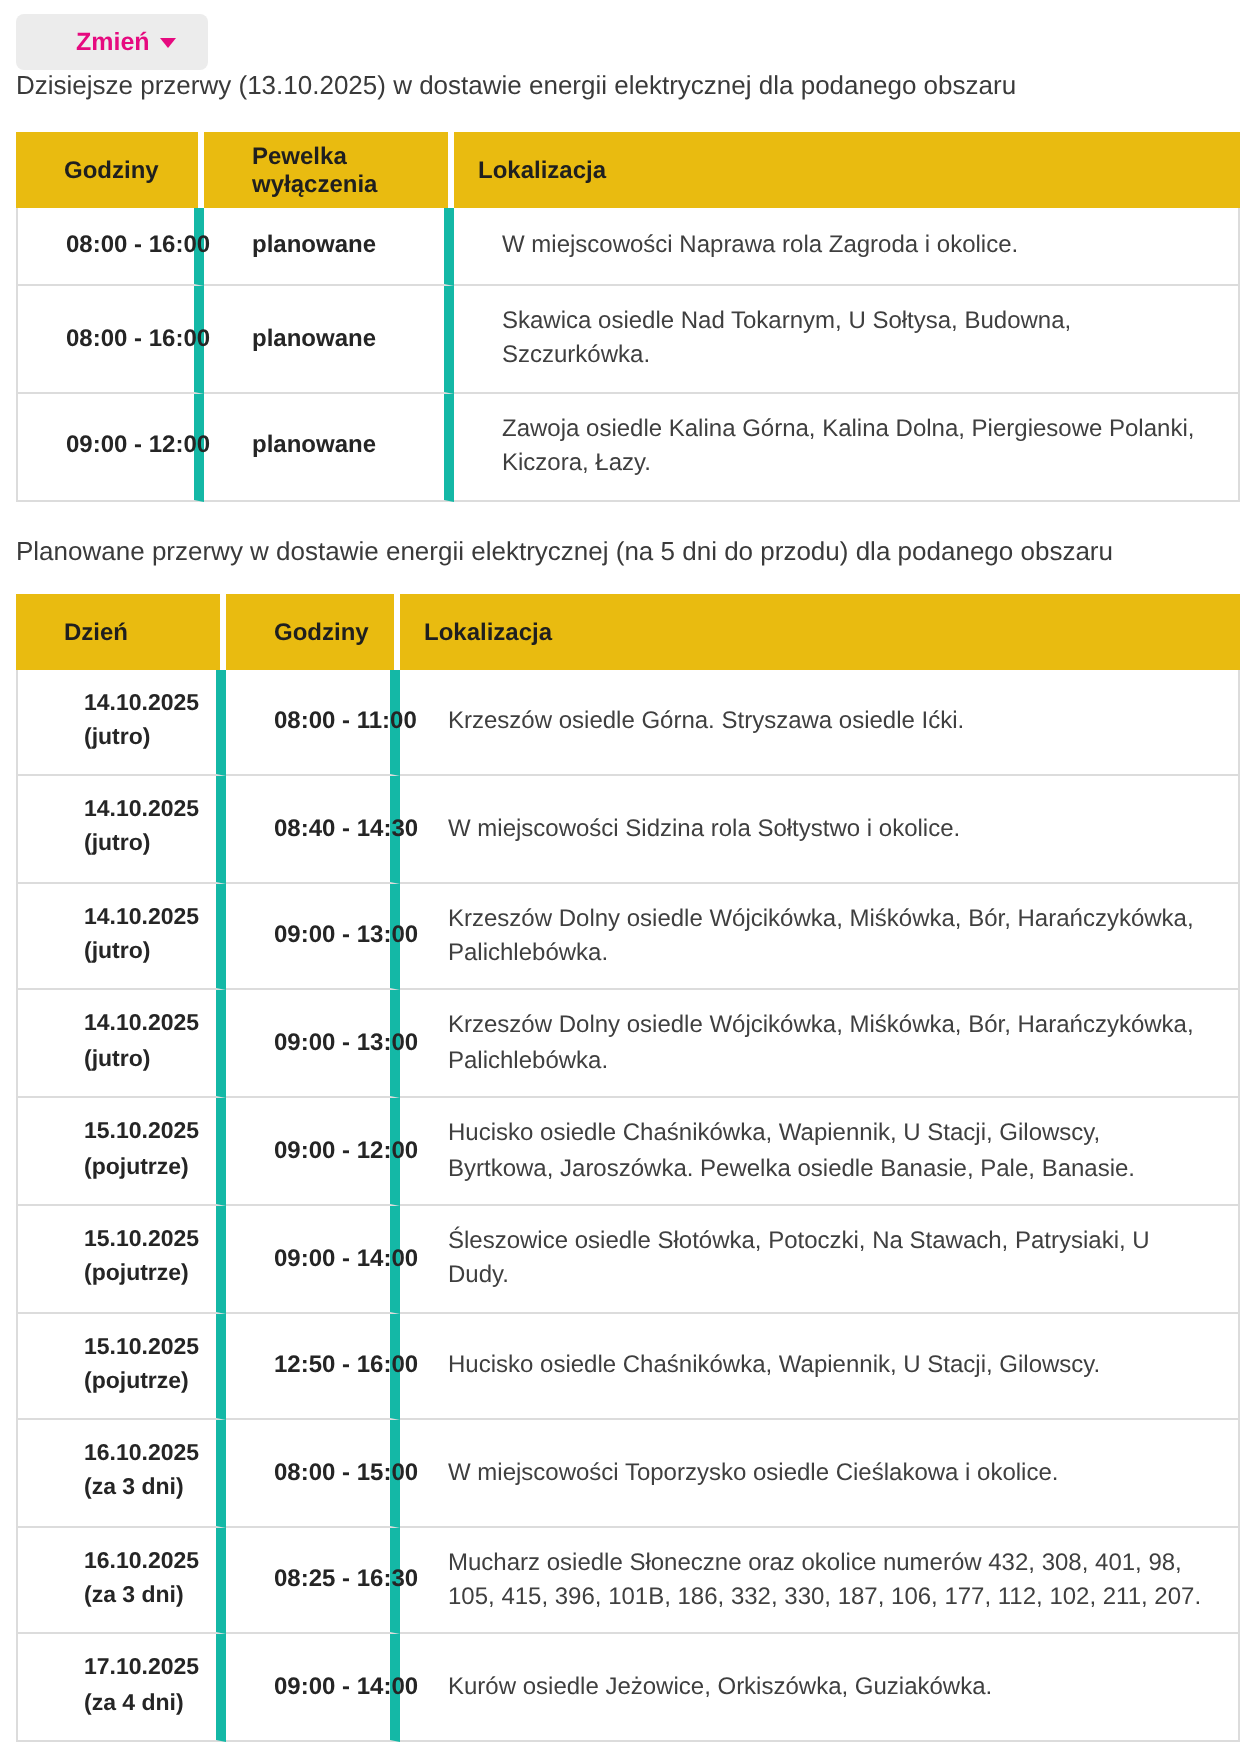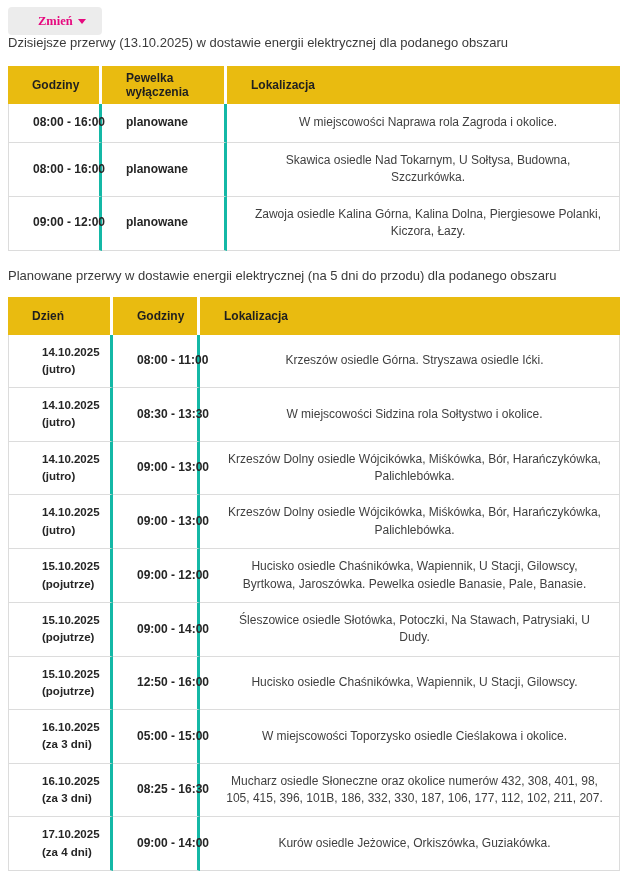--- a/index.html
+++ b/index.html
@@ -27,21 +27,20 @@
   .change-link {
     display: inline-flex;
     align-items: center;
     gap: 5px;
     margin-left: 14px;
     color: #e60a7f;
     font-weight: bold;
     font-size: 12.5px;
     cursor: pointer;
     text-decoration: none;
-    font-family: Liberation Serif, serif;
   }
   .caret-down {
     display: inline-block;
     width: 0; height: 0;
     border-left: 4px solid transparent;
     border-right: 4px solid transparent;
     border-top: 5px solid #e60a7f;
     margin-top: 1px;
   }
 
@@ -67,45 +66,45 @@
     background: #e9bb10;
     color: #1f1f1f;
     font-weight: bold;
     font-size: 12px;
     text-align: left;
     height: 38px;
     vertical-align: middle;
     padding: 0 12px 0 24px;
     border-right: 3px solid #ffffff;
   }
-  th:last-child { border-right: none; }
+  th:last-child { border-right: none; padding-left: 12px; }
 
   td {
     border-bottom: 1px solid #dcdcdc;
-    border-right: 3px solid #14b8a6;
+    border-right: 5px solid #14b8a6;
     vertical-align: middle;
     padding: 9px 14px 9px 24px;
     color: #3c3c3c;
     line-height: 1.45;
   }
   td:first-child { border-left: 1px solid #dcdcdc; }
   td:last-child  { border-right: 1px solid #dcdcdc; }
 
   .tbl1 tbody td { height: 39px; }
   .tbl2 tbody td { height: 53px; }
 
   .c-strong { font-weight: bold; color: #252525; white-space: nowrap; }
   .c-day {
     white-space: normal;
     font-size: 11.5px;
     padding-left: 33px;
     padding-right: 5px;
     line-height: 1.5;
   }
-  .c-loc { color: #3f3f3f; text-align: center; }
+  .c-loc { color: #3f3f3f; }
 
   
   .tbl1 col.c1 { width: 94px; }
   .tbl1 col.c2 { width: 125px; }
   
   .tbl2 col.c1 { width: 105px; }
   .tbl2 col.c2 { width: 87px; }
 </style>
 </head>
 <body>
@@ -172,21 +171,21 @@
     </tr>
   </thead>
   <tbody>
       <tr>
         <td class="c-strong c-day">14.10.2025 (jutro)</td>
         <td class="c-strong">08:00 - 11:00</td>
         <td class="c-loc">Krzeszów osiedle Górna. Stryszawa osiedle Ićki.</td>
       </tr>
       <tr>
         <td class="c-strong c-day">14.10.2025 (jutro)</td>
-        <td class="c-strong">08:30 - 13:30</td>
+        <td class="c-strong">08:40 - 14:30</td>
         <td class="c-loc">W miejscowości Sidzina rola Sołtystwo i okolice.</td>
       </tr>
       <tr>
         <td class="c-strong c-day">14.10.2025 (jutro)</td>
         <td class="c-strong">09:00 - 13:00</td>
         <td class="c-loc">Krzeszów Dolny osiedle Wójcikówka, Miśkówka, Bór, Harańczykówka, Palichlebówka.</td>
       </tr>
       <tr>
         <td class="c-strong c-day">14.10.2025 (jutro)</td>
         <td class="c-strong">09:00 - 13:00</td>
@@ -202,21 +201,21 @@
         <td class="c-strong">09:00 - 14:00</td>
         <td class="c-loc">Śleszowice osiedle Słotówka, Potoczki, Na Stawach, Patrysiaki, U Dudy.</td>
       </tr>
       <tr>
         <td class="c-strong c-day">15.10.2025 (pojutrze)</td>
         <td class="c-strong">12:50 - 16:00</td>
         <td class="c-loc">Hucisko osiedle Chaśnikówka, Wapiennik, U Stacji, Gilowscy.</td>
       </tr>
       <tr>
         <td class="c-strong c-day">16.10.2025 (za 3 dni)</td>
-        <td class="c-strong">05:00 - 15:00</td>
+        <td class="c-strong">08:00 - 15:00</td>
         <td class="c-loc">W miejscowości Toporzysko osiedle Cieślakowa i okolice.</td>
       </tr>
       <tr>
         <td class="c-strong c-day">16.10.2025 (za 3 dni)</td>
         <td class="c-strong">08:25 - 16:30</td>
         <td class="c-loc">Mucharz osiedle Słoneczne oraz okolice numerów 432, 308, 401, 98, 105, 415, 396, 101B, 186, 332, 330, 187, 106, 177, 112, 102, 211, 207.</td>
       </tr>
       <tr>
         <td class="c-strong c-day">17.10.2025 (za 4 dni)</td>
         <td class="c-strong">09:00 - 14:00</td>

